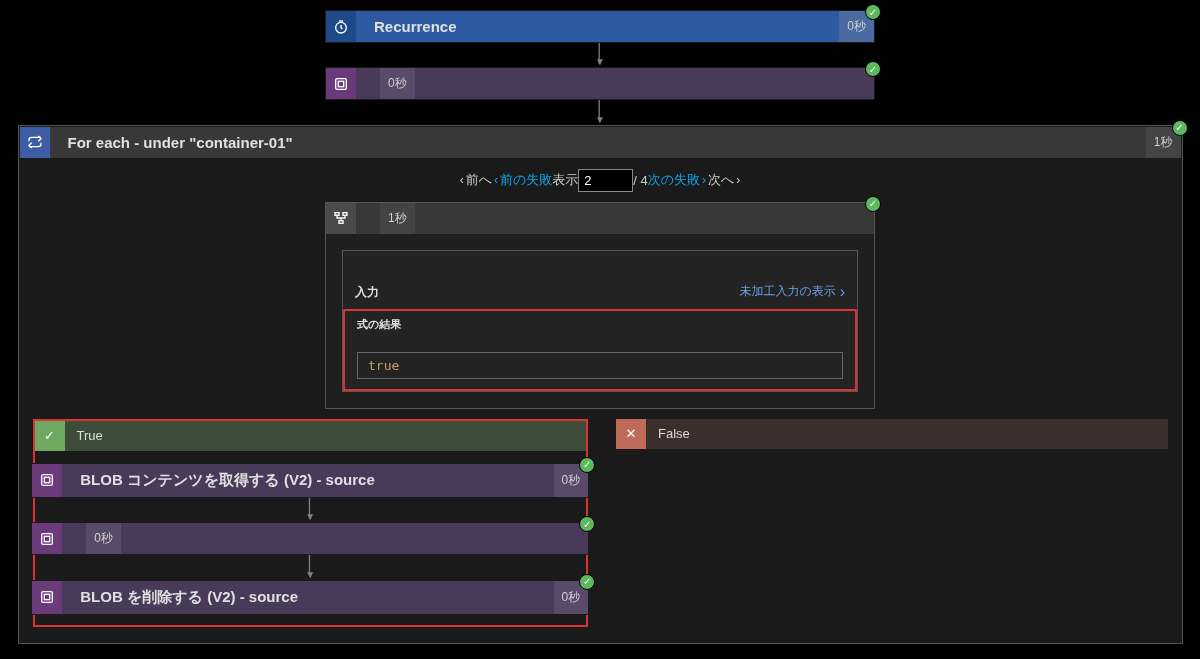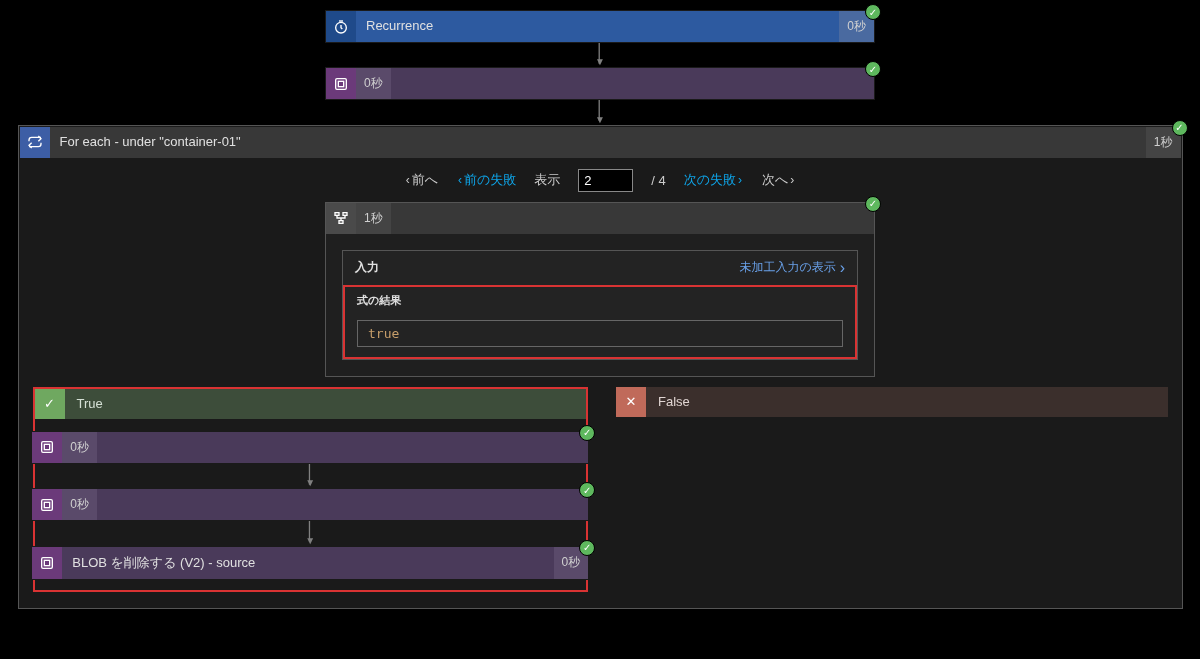--- a/index.html
+++ b/index.html
@@ -40,31 +40,33 @@
     align-items: center;
     justify-content: center;
     flex-shrink: 0;
   }
   .recurrence-icon { background: #1f4a8a; }
   .blob-icon { background: #6b3a7a; }
   .foreach-icon { background: #3d5ea5; }
   .condition-icon { background: #4a4a4a; }
   .step-title {
     flex: 1;
-    padding: 7px 10px;
+    padding: 7px 18px;
     color: #e0e0e0;
-    font-size: 13px;
+    font-size: 15px;
+    font-weight: bold;
   }
   .step-dur {
     background: #404040;
     color: #d0d0d0;
     padding: 7px 8px;
     font-size: 12px;
     display: flex;
     align-items: center;
+    margin-left: 24px;
   }
   .recurrence-hdr { background: #2d5aa0; }
   .blob-hdr { background: #4a3a5a; }
   .foreach-hdr { background: #383838; }
   .condition-hdr { background: #383838; width: 100%; }
   .recurrence-hdr .step-dur { background: #4a6aa0; }
   .blob-hdr .step-dur { background: #5a4a6a; }
   .foreach-hdr .step-dur { background: #444; }
   .condition-hdr .step-dur { background: #444; }
 
@@ -90,21 +92,20 @@
   }
   .foreach-header {
     display: flex;
     align-items: stretch;
   }
 
   .pager {
     display: flex;
     align-items: center;
     justify-content: center;
-    gap: 18px;
     padding: 10px 0 10px 0;
     color: #ccc;
     font-size: 13px;
   }
   .pager .disabled { color: #0ea5e9; }
   .pager input {
     background: #000;
     border: 1px solid #888;
     color: #fff;
     width: 55px;
@@ -122,44 +123,45 @@
     margin: 0 auto;
   }
   .cond-body { padding: 16px; }
   .io-card {
     border: 1px solid #555;
     background: #232323;
   }
   .io-header {
     display: flex;
     justify-content: space-between;
-    align-items: flex-start;
+    align-items: flex-end;
     padding: 8px 12px;
     font-size: 12px;
     font-weight: 600;
     color: #e0e0e0;
   }
   .io-link {
     color: #69a0e8;
     font-weight: 400;
     display: flex;
     align-items: center;
     gap: 4px;
+    margin-top: 24px;
   }
   .io-link::after { content: "›"; font-size: 16px; }
   .io-result-box {
     border: 2px solid #d93333;
     margin: 0 0 0 0;
     padding: 6px 12px 10px 12px;
   }
   .io-result-label {
     font-size: 11px;
     font-weight: 600;
     color: #e0e0e0;
-    margin-bottom: 12px;
+    margin-bottom: 20px;
   }
   .io-result-val {
     border: 1px solid #666;
     padding: 5px 10px;
     font-family: Consolas, monospace;
     color: #c79e6a;
     font-size: 13px;
   }
 
   .branches {
@@ -288,20 +290,21 @@
           <div class="true-hdr">True</div>
         </div>
         <div class="branch-body">
           <div class="step-card blob-hdr inner-step small">
             <div class="step-icon blob-icon">
               <svg class="ic" viewBox="0 0 24 24" fill="none" stroke="#fff" stroke-width="2">
                   <rect x="4" y="4" width="16" height="16" rx="2"></rect>
                   <rect x="8" y="8" width="8" height="8"></rect>
                 </svg>
             </div>
+            <div class="step-title">BLOB コンテンツを取得する (V2) - source</div>
             <div class="step-dur">0秒</div>
             <div class="success-badge">✓</div>
           </div>
           <div class="arrow-down"></div>
           <div class="step-card blob-hdr inner-step small">
             <div class="step-icon blob-icon">
               <svg class="ic" viewBox="0 0 24 24" fill="none" stroke="#fff" stroke-width="2">
                   <rect x="4" y="4" width="16" height="16" rx="2"></rect>
                   <rect x="8" y="8" width="8" height="8"></rect>
                 </svg>

